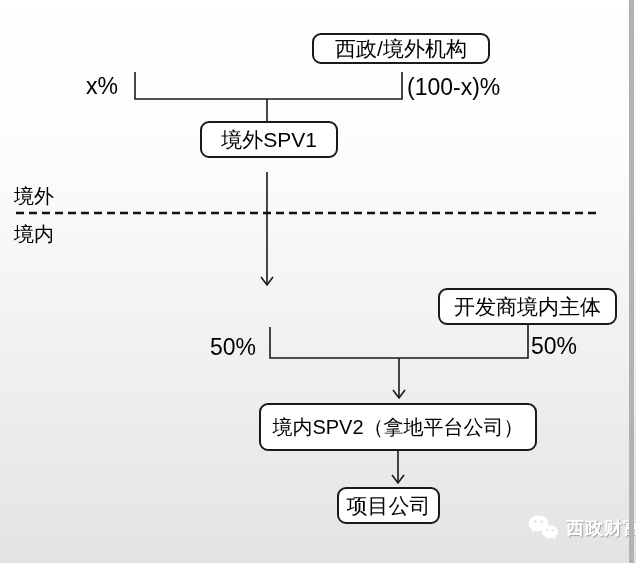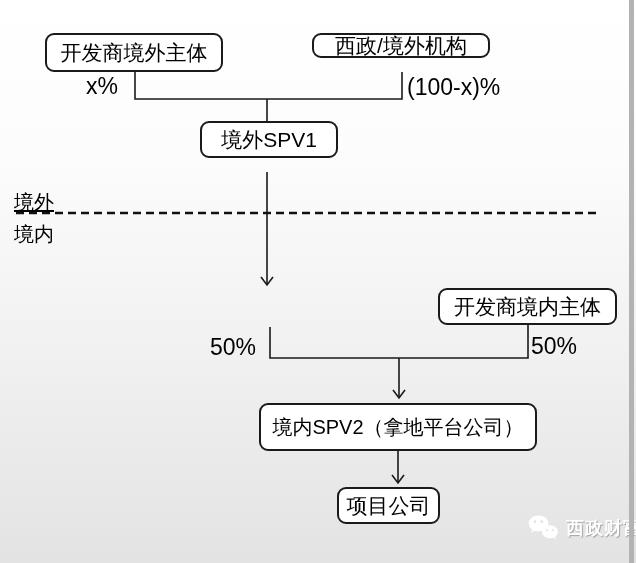--- a/index.html
+++ b/index.html
@@ -30,31 +30,31 @@
     position:absolute; left:527px; top:514px;
     display:flex; align-items:center; gap:7px;
   }
   .wm-text {
     color:#ffffff; font-size:18px; font-weight:bold; letter-spacing:1px;
     text-shadow:1px 1px 1px rgba(110,110,110,0.55);
     white-space:nowrap;
   }
   
   .b-dev-offshore  { left:45px;  top:33px;  width:178px; height:39px; }
-  .b-xz-offshore   { left:312px; top:33px;  width:178px; height:25px; }
+  .b-xz-offshore   { left:312px; top:33px;  width:178px; height:31px; }
   .b-spv1          { left:200px; top:121px; width:138px; height:37px; }
   .b-wfoe          { left:152px; top:290px; width:236px; height:37px; }
   .b-dev-onshore   { left:438px; top:288px; width:179px; height:37px; }
   .b-spv2          { left:259px; top:403px; width:278px; height:48px; font-size:20px; }
   .b-project       { left:337px; top:487px; width:103px; height:37px; }
   .l-xpct          { left:86px;  top:75px; }
   .l-invxpct       { left:407px; top:76px; }
   .l-50l           { left:210px; top:336px; }
   .l-50r           { left:531px; top:335px; }
-  .l-offshore      { left:14px;  top:192px;text-decoration:underline; }
+  .l-offshore      { left:14px;  top:186px; }
   .l-onshore       { left:14px;  top:224px; }
 </style>
 </head>
 <body>
 
 <div class="stage">
 
   <svg class="wires" width="636" height="563" viewBox="0 0 636 563">
     <g stroke="#1a1a1a" stroke-width="1.6" fill="none">
 
@@ -72,21 +72,20 @@
       <path d="M398,442 L398,482"></path>
       <path d="M392,475 L398,483 L404,475"></path>
     </g>
 
     <path d="M16,213 L600,213" stroke="#111111" stroke-width="2.4" stroke-dasharray="8 5" fill="none"></path>
   </svg>
 
   <div class="region l-offshore">境外</div>
   <div class="region l-onshore">境内</div>
 
-  <div class="box b-dev-offshore">开发商境外主体</div>
   <div class="box b-xz-offshore">西政/境外机构</div>
   <div class="box b-spv1">境外SPV1</div>
   <div class="box b-dev-onshore">开发商境内主体</div>
   <div class="box b-spv2">境内SPV2（拿地平台公司）</div>
   <div class="box b-project">项目公司</div>
 
   <div class="pct l-xpct">x%</div>
   <div class="pct l-invxpct">(100-x)%</div>
   <div class="pct l-50l">50%</div>
   <div class="pct l-50r">50%</div>

